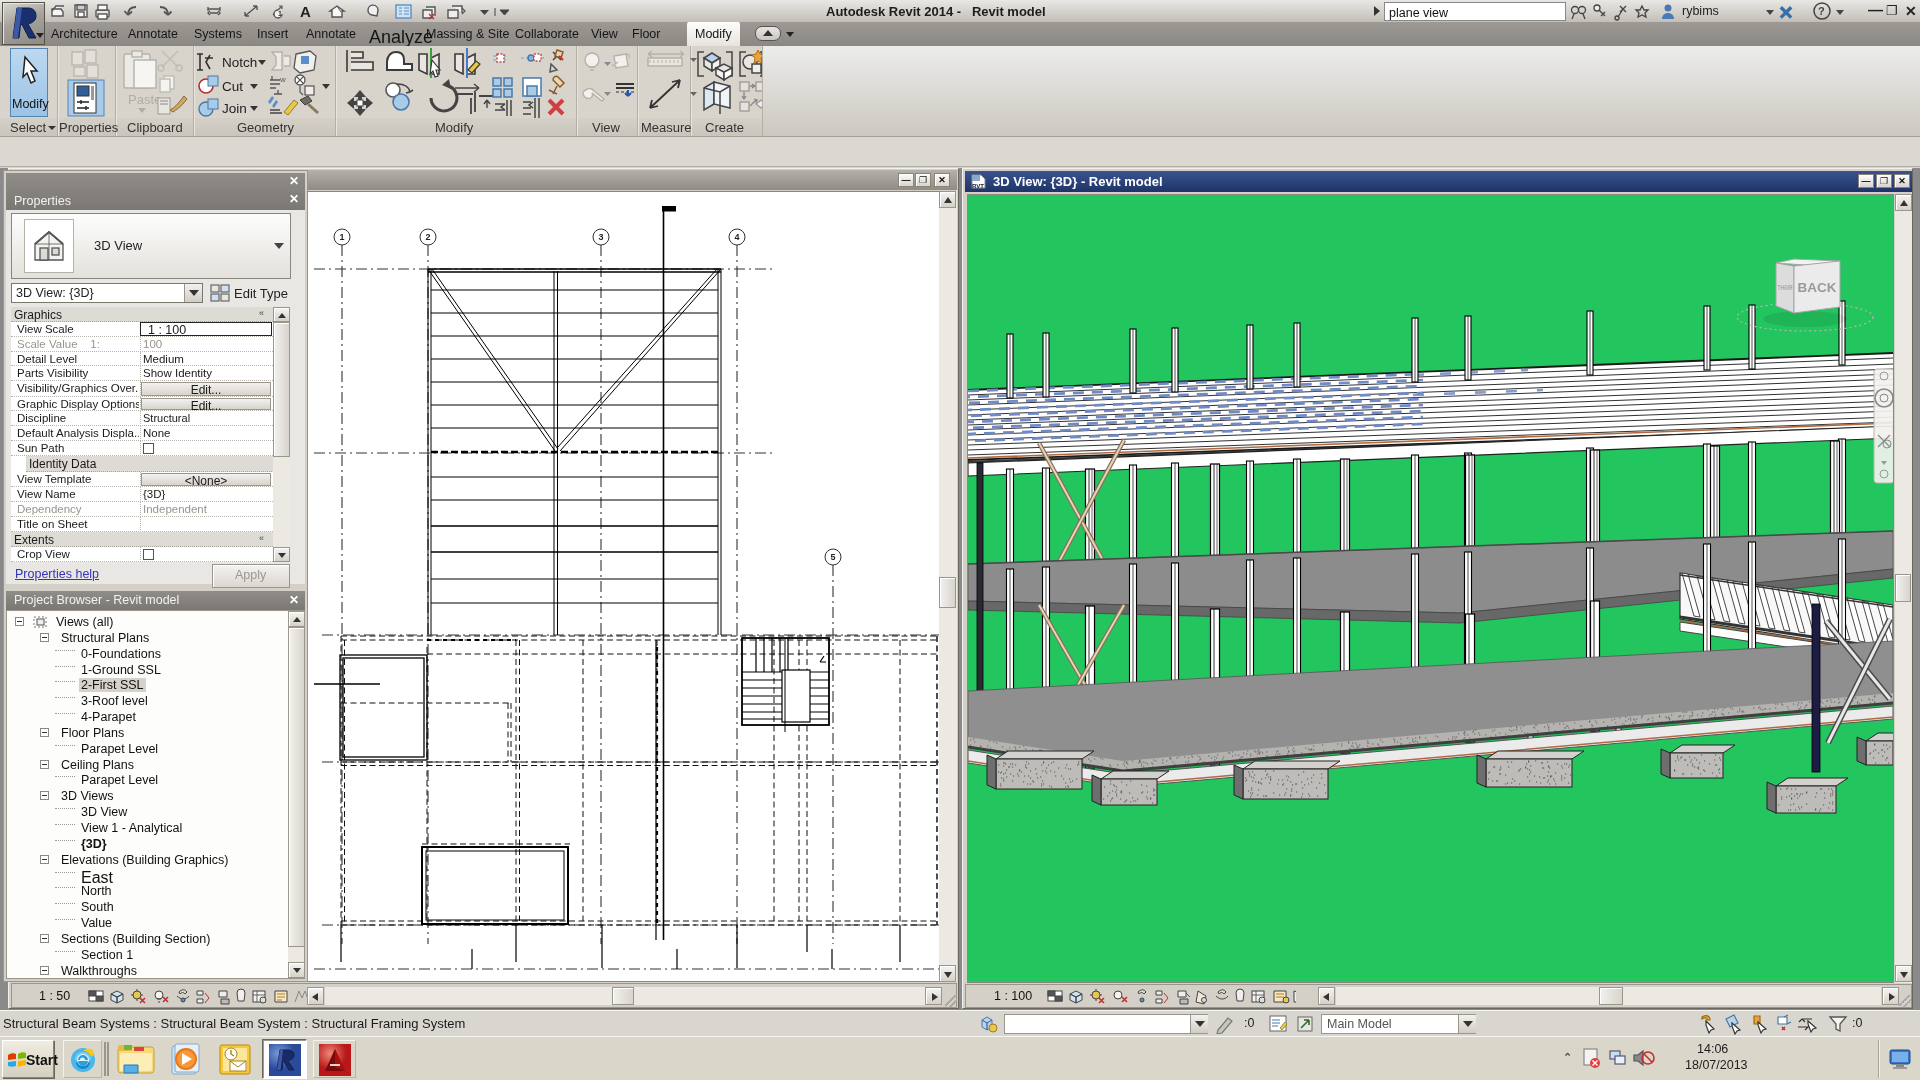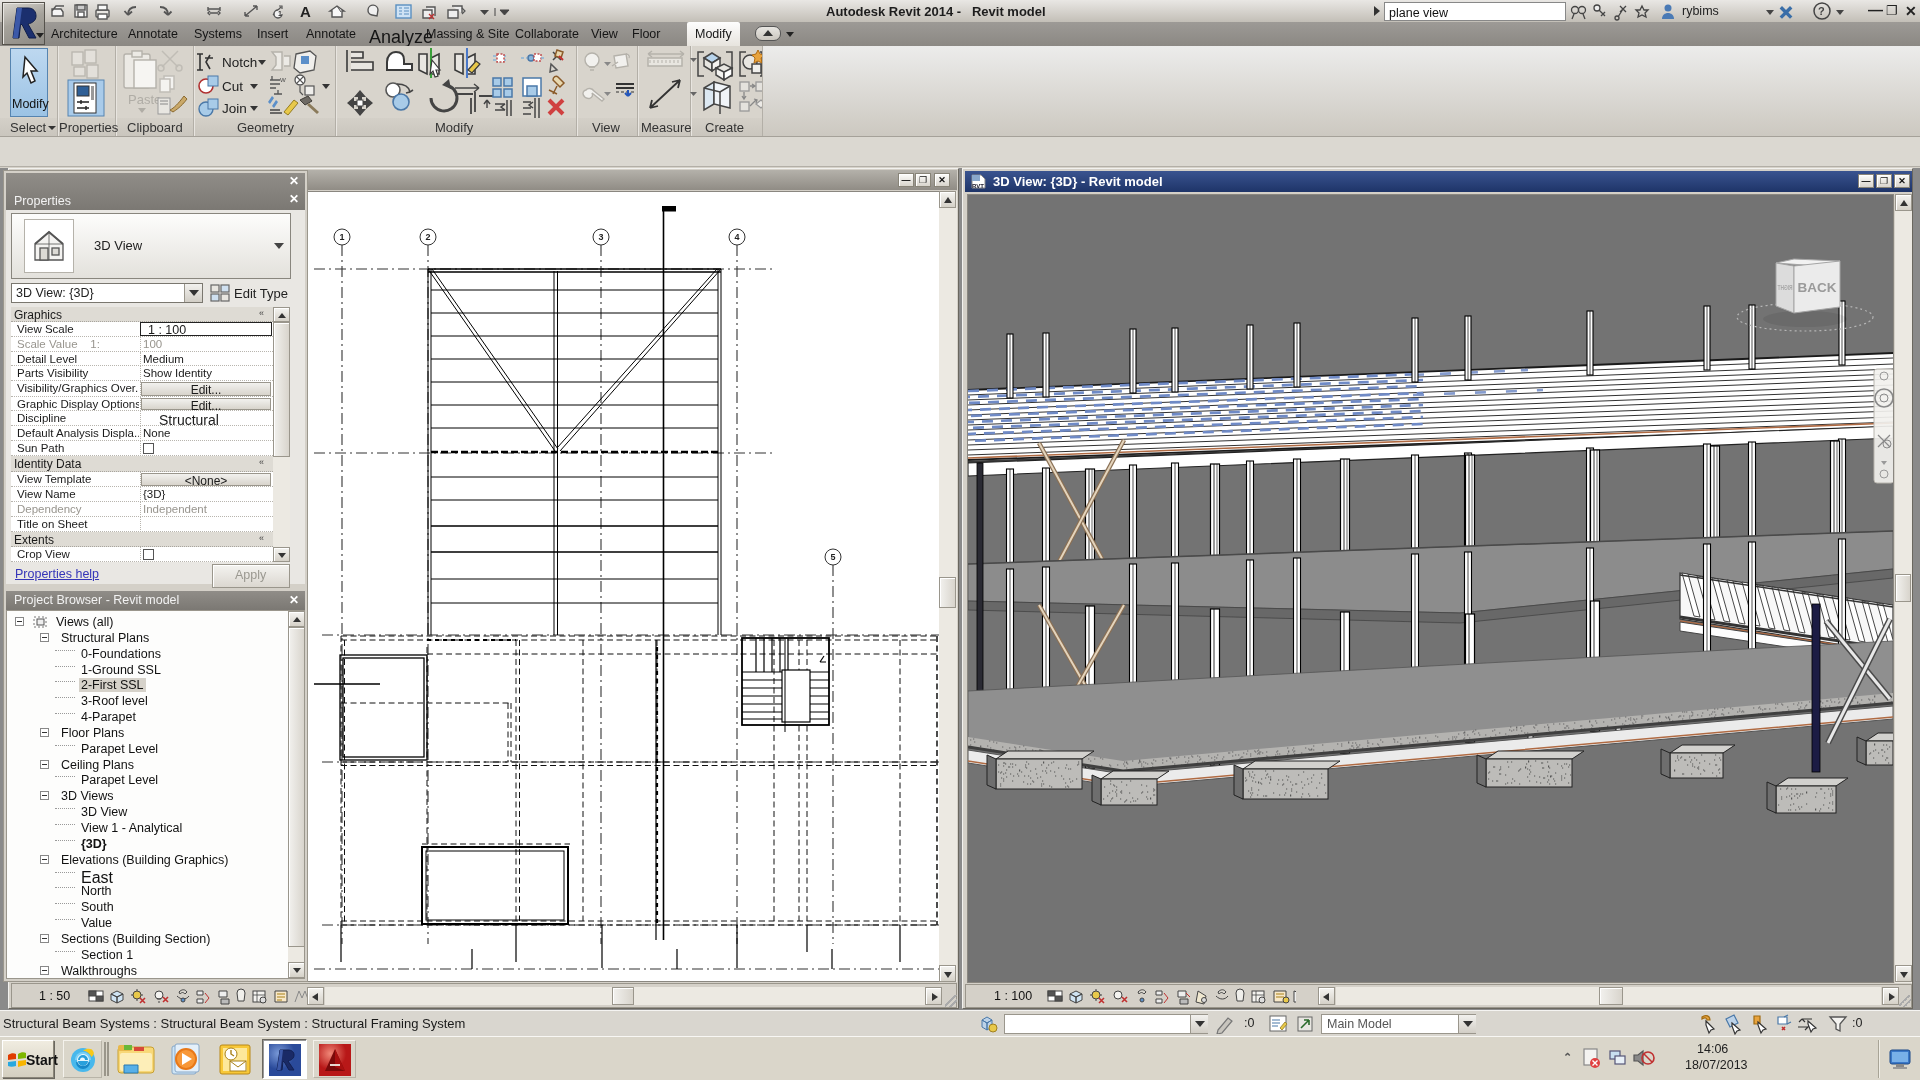--- a/index.html
+++ b/index.html
@@ -549,33 +549,33 @@
         <span class="abs" style="left:130px;top:1px;width:130px;height:14px;background:linear-gradient(#f2f1ee,#d8d4cc);border:1px solid #9a968c;text-align:center;font-size:12px;color:#1a1a1a">Edit...</span>
       </div>
     <div class="abs" style="left:5px;top:187px;width:262px;height:14px;border-bottom:1px dotted #b8b5ae">
         <span class="tx" style="left:6px;top:1px;width:122px;overflow:hidden;font-size:11.5px;color:#1a1a1a">Graphic Display Options</span>
         <span class="abs" style="left:129px;top:0;width:1px;height:14px;border-left:1px dotted #b8b5ae"></span>
         <span class="abs" style="left:130px;top:1px;width:130px;height:12px;background:linear-gradient(#f2f1ee,#d8d4cc);border:1px solid #9a968c;text-align:center;font-size:12px;color:#1a1a1a">Edit...</span>
       </div>
     <div class="abs" style="left:5px;top:201px;width:262px;height:15px;border-bottom:1px dotted #b8b5ae">
         <span class="tx" style="left:6px;top:1px;width:122px;overflow:hidden;font-size:11.5px;color:#1a1a1a">Discipline</span>
         <span class="abs" style="left:129px;top:0;width:1px;height:15px;border-left:1px dotted #b8b5ae"></span>
-        <span class="tx" style="left:148px;top:1px;font-size:14px;color:#1a1a1a">Structural</span>
+        <span class="tx" style="left:132px;top:1px;font-size:11px;color:#1a1a1a">Structural</span>
       </div>
     <div class="abs" style="left:5px;top:216px;width:262px;height:15px;border-bottom:1px dotted #b8b5ae">
         <span class="tx" style="left:6px;top:1px;width:122px;overflow:hidden;font-size:11.5px;color:#1a1a1a">Default Analysis Displa...</span>
         <span class="abs" style="left:129px;top:0;width:1px;height:15px;border-left:1px dotted #b8b5ae"></span>
         <span class="tx" style="left:132px;top:1px;font-size:11.5px;color:#1a1a1a">None</span>
       </div>
     <div class="abs" style="left:5px;top:231px;width:262px;height:15px;border-bottom:1px dotted #b8b5ae">
         <span class="tx" style="left:6px;top:1px;width:122px;overflow:hidden;font-size:11.5px;color:#1a1a1a">Sun Path</span>
         <span class="abs" style="left:129px;top:0;width:1px;height:15px;border-left:1px dotted #b8b5ae"></span>
         <span class="abs" style="left:132px;top:2px;width:11px;height:11px;background:#fff;border:1px solid #555"></span>
       </div>
-    <div class="abs" style="left:5px;top:246px;width:262px;height:16px;background:#dedbd4;border-bottom:1px dotted #a8a59e">
+    <div class="abs" style="left:20px;top:246px;width:262px;height:16px;background:#dedbd4;border-bottom:1px dotted #a8a59e">
         <span class="tx" style="left:3px;top:1px;font-size:12px;color:#1a1a1a">Identity Data</span>
         <span class="tx" style="left:248px;top:1px;font-size:9px;color:#444">«</span>
       </div>
     <div class="abs" style="left:5px;top:262px;width:262px;height:15px;border-bottom:1px dotted #b8b5ae">
         <span class="tx" style="left:6px;top:1px;width:122px;overflow:hidden;font-size:11.5px;color:#1a1a1a">View Template</span>
         <span class="abs" style="left:129px;top:0;width:1px;height:15px;border-left:1px dotted #b8b5ae"></span>
         <span class="abs" style="left:130px;top:1px;width:130px;height:13px;background:linear-gradient(#f2f1ee,#d8d4cc);border:1px solid #9a968c;text-align:center;font-size:12px;color:#1a1a1a">&lt;None&gt;</span>
       </div>
     <div class="abs" style="left:5px;top:277px;width:262px;height:15px;border-bottom:1px dotted #b8b5ae">
         <span class="tx" style="left:6px;top:1px;width:122px;overflow:hidden;font-size:11.5px;color:#1a1a1a">View Name</span>
@@ -705,21 +705,21 @@
         <path d="M2 2 h9 l4 4 v9 h-13 Z" fill="#fff" stroke="#888"></path>
         <rect x="2" y="2" width="8" height="6" fill="#8aa8cc"></rect>
         <text x="2" y="15" font-size="6" font-weight="bold" fill="#223">RVT</text>
       </svg>
     <div class="tx" style="left:28px;top:3px;font-size:13px;font-weight:bold;color:#fff">3D View: {3D} - Revit model</div>
     <div class="wbtn" style="left:893px;top:3px"><b>—</b></div>
     <div class="wbtn" style="left:911px;top:3px">❐</div>
     <div class="wbtn" style="left:929px;top:3px"><b>✕</b></div>
   </div>
 
-  <div class="abs" style="left:4px;top:25px;width:927px;height:789px;background:#737373;border:1px solid #8a8780">
+  <div class="abs" style="left:4px;top:25px;width:927px;height:789px;background:#22c55e;border:1px solid #8a8780">
     <svg width="925" height="787" viewBox="0 0 925 787" id="svg3d">
       <polygon points="0,195 925,158 925,236 0,270" fill="#fff" stroke="none"></polygon>
       <line x1="0" y1="195" x2="925" y2="158" stroke="#1a1a1a" stroke-width="1.8"></line>
       <line x1="0" y1="200" x2="925" y2="163" stroke="#1a1a1a" stroke-width="0.9"></line>
       <line x1="0" y1="205" x2="925" y2="169" stroke="#1a1a1a" stroke-width="0.9"></line>
       <line x1="0" y1="210" x2="925" y2="174" stroke="#1a1a1a" stroke-width="0.9"></line>
       <line x1="0" y1="215" x2="925" y2="179" stroke="#1a1a1a" stroke-width="0.9"></line>
       <line x1="0" y1="220" x2="925" y2="184" stroke="#1a1a1a" stroke-width="0.9"></line>
       <line x1="0" y1="225" x2="925" y2="190" stroke="#1a1a1a" stroke-width="0.9"></line>
       <line x1="0" y1="230" x2="925" y2="195" stroke="#1a1a1a" stroke-width="0.9"></line>

